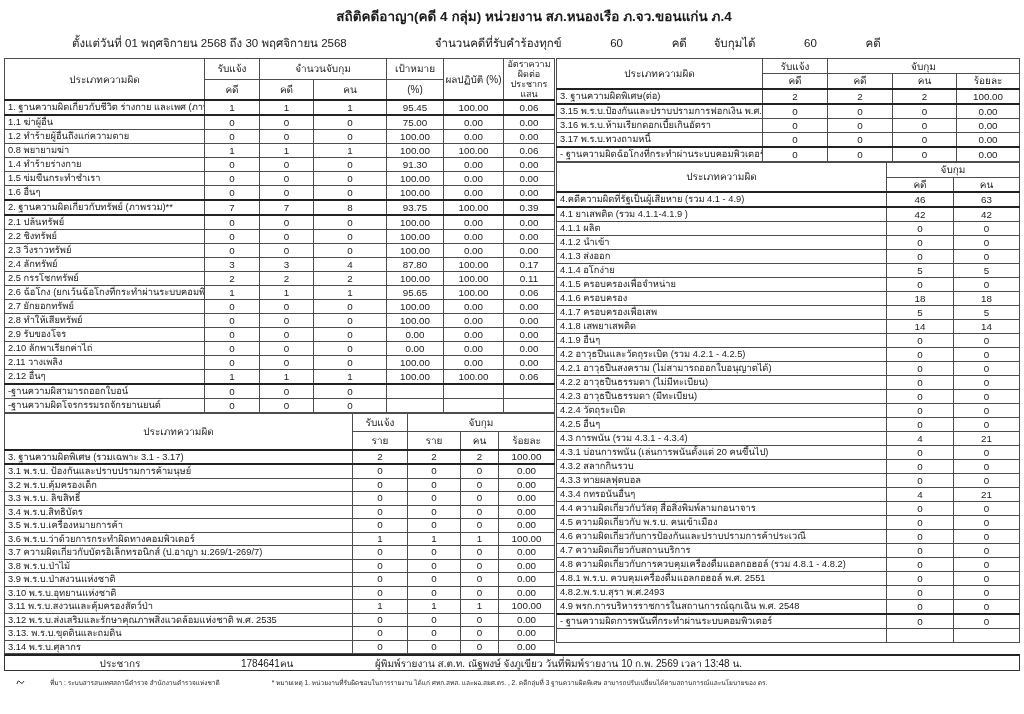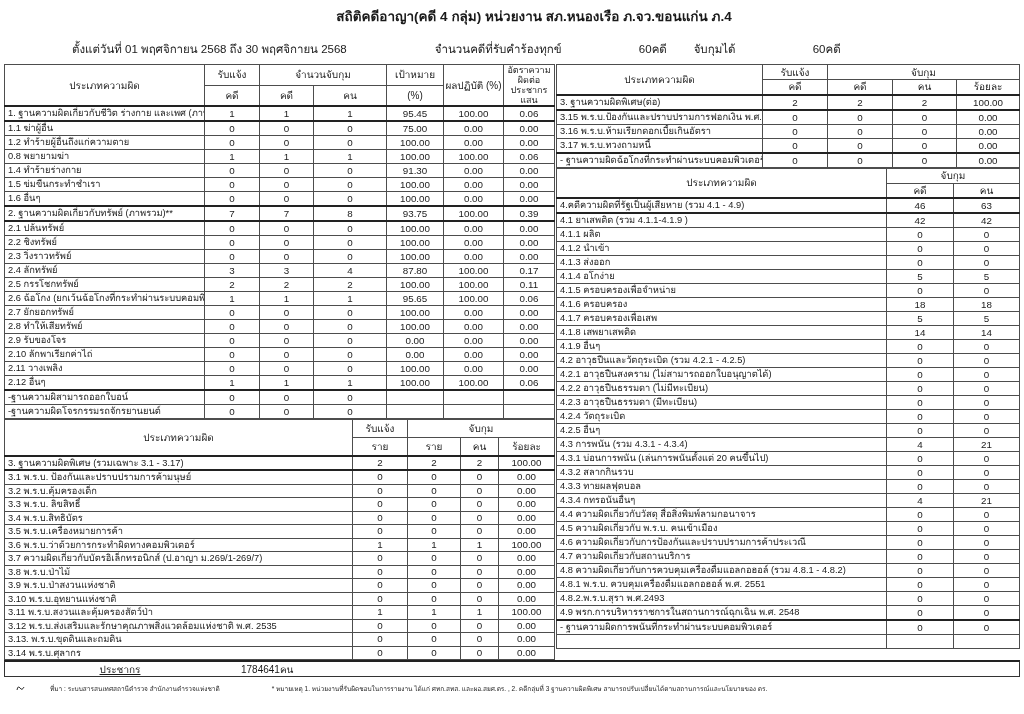--- a/index.html
+++ b/index.html
@@ -2,45 +2,45 @@
 <html><head>
 <meta charset="utf-8">
 <style>
   * { box-sizing: border-box; margin: 0; padding: 0; }
   body { background: #e8e8e8; }
   .page {
     width: 1024px; height: 714px; background: #ffffff; position: relative;
     font-family: "Liberation Sans", "DejaVu Sans", sans-serif; color: #1a1a1a; overflow: hidden;
   }
   .title { text-align: center; font-weight: bold; font-size: 13.5px; padding-top: 5px; margin-left: 44px; }
-  .subline { display: flex; align-items: baseline; font-size: 11.5px; margin-top: 13px; height: 18px; }
+  .subline { display: flex; align-items: baseline; font-size: 11.5px; margin-top: 7px; height: 18px; }
   .subline .date-range { margin-left: 72px; }
   .subline .complaints-label { margin-left: 88px; }
-  .subline .num { width: 90px; text-align: right; }
+  .subline .num { width: 110px; text-align: center; }
   .subline .unit { width: 40px; text-align: left; }
   .subline .arrest-label { margin-left: 2px; }
   .tables { display: flex; align-items: flex-start; padding: 0 4px; margin-top: 6px; }
   .col-left { width: 550px; flex: none; }
   .col-right { width: 463px; flex: none; margin-left: 2px; }
   table { border-collapse: collapse; table-layout: fixed; width: 100%; }
   th, td { border: 1px solid #4d4d4d; font-weight: normal; overflow: hidden; white-space: nowrap; }
   th { font-size: 10px; height: 15px; line-height: 13px; }
   .t2 th { height: 18px; }
   td.lbl { font-size: 9.3px; text-align: left; padding-left: 3px; }
   td.val { font-size: 9.8px; text-align: center; }
   .t1 td, .tC td, .tD td { height: 14px; line-height: 13px; }
   .t2 td { height: 13.5px; line-height: 12.5px; }
   tr.parent td { border-top: 2px solid #222; border-bottom: 2px solid #222; }
   tr.sep-top td { border-top: 2px solid #222; }
   th.wrap { white-space: normal; font-size: 9px; line-height: 10px; }
   .bottom-strip {
     margin: 0 4px; border: 1px solid #333; border-top: 2px solid #222;
     display: flex; align-items: center; height: 17px; font-size: 10px;
   }
-  .bottom-strip .pop-label { width: 230px; text-align: center; text-decoration: underline; }
+  .bottom-strip .pop-label { width: 230px; text-align: center; }
   .bottom-strip .pop-value { width: 132px; text-align: left; padding-left: 6px; }
   .bottom-strip .printer { flex: 1; text-align: left; padding-left: 8px; }
   .footnotes { display: flex; align-items: flex-start; font-size: 6.5px; color: #222; margin-top: 7px; padding: 0 4px; }
   .pen-mark { margin-left: 12px; width: 12px; }
   .src-note { margin-left: 22px; }
   .right-note { margin-left: 52px; }
 </style>
 </head>
 <body>
 
@@ -660,20 +660,21 @@
             </tr>
           </tbody>
       </table>
     </div>
 
   </div>
 
   <div class="bottom-strip">
     <span class="pop-label">ประชากร</span>
     <span class="pop-value">1784641คน</span>
+    <span class="printer">ผู้พิมพ์รายงาน ส.ต.ท. ณัฐพงษ์ จังภูเขียว วันที่พิมพ์รายงาน 10 ก.พ. 2569  เวลา 13:48 น.</span>
   </div>
 
   <div class="footnotes">
     <span class="pen-mark">
       <svg width="10" height="8" viewBox="0 0 10 8">
           <path d="M1 6 Q2 1 4 4 T8 3" stroke="#333" stroke-width="1" fill="none"></path>
         </svg>
     </span>
     <span class="src-note">ที่มา : ระบบสารสนเทศสถานีตำรวจ สำนักงานตำรวจแห่งชาติ</span>
     <span class="right-note">* หมายเหตุ  1. หน่วยงานที่รับผิดชอบในการรายงาน ได้แก่ ศทก.สทส. และผอ.สยศ.ตร. , 2. คดีกลุ่มที่ 3 ฐานความผิดพิเศษ สามารถปรับเปลี่ยนได้ตามสถานการณ์และนโยบายของ ตร.</span>

